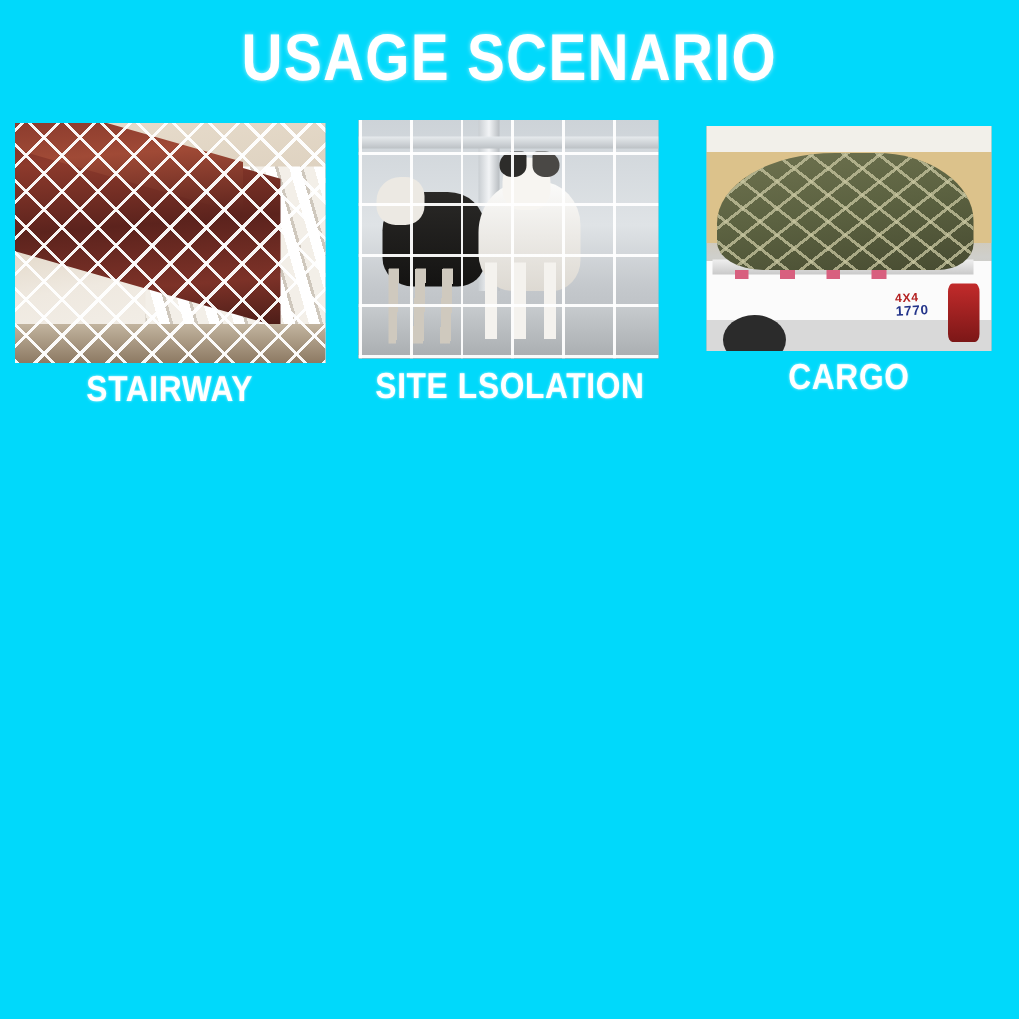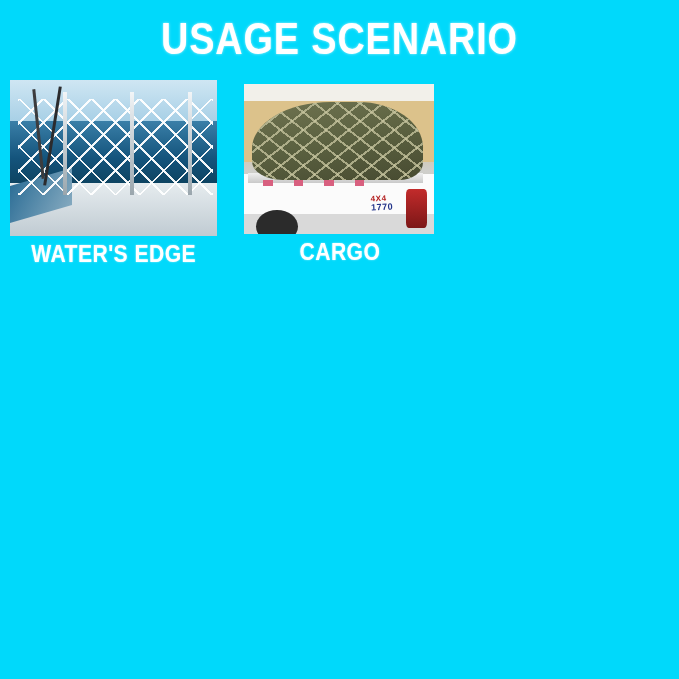--- a/index.html
+++ b/index.html
@@ -441,42 +441,55 @@
 </style>
 </head>
 <body>
 
 <div id="poster">
 
   <div id="title">USAGE SCENARIO</div>
 
   <div class="grid">
 
-
-
-
-
-
-
-    <div class="cell c6">
+    <div class="cell c0">
       <div class="thumb">
-        <div class="layer ph-water"></div>
-        <div class="water-sky"></div>
-        <div class="water-sea"></div>
-        <div class="water-deck"></div>
-        <div class="water-hull"></div>
-        <div class="water-net mesh-diamond"></div>
-        <div class="water-stanchion" style="left:26%"></div>
-        <div class="water-stanchion" style="left:58%"></div>
-        <div class="water-stanchion" style="left:86%"></div>
-        <div class="water-mast"></div>
-        <div class="water-mast2"></div>
+        <div class="layer ph-stair"></div>
+        <div class="stair-steps"></div>
+        <div class="stair-rail"></div>
+        <div class="stair-rail2"></div>
+        <div class="stair-base"></div>
+        <div class="layer mesh-diamond"></div>
       </div>
-      <div class="caption">WATER'S EDGE</div>
+      <div class="caption">STAIRWAY</div>
     </div>
+
+
+
+
+    <div class="cell c4">
+      <div class="thumb">
+        <div class="layer ph-site"></div>
+        <div class="site-ground"></div>
+        <div class="site-pole"></div>
+        <div class="site-beam"></div>
+        <div class="dog-black"></div>
+        <div class="dog-black-head"></div>
+        <div class="dog-black-legs"></div>
+        <div class="dog-white"></div>
+        <div class="dog-white-legs"></div>
+        <div class="dog-white-head"></div>
+        <div class="dog-white-ear"></div>
+        <div class="dog-white-ear2"></div>
+        <div class="layer mesh-square"></div>
+      </div>
+      <div class="caption">SITE LSOLATION</div>
+    </div>
+
+
 
 
     <div class="cell c8">
       <div class="thumb">
         <div class="layer ph-cargo"></div>
         <div class="cargo-wall"></div>
         <div class="cargo-truck"></div>
         <div class="cargo-wheel"></div>
         <div class="cargo-tail"></div>
         <div class="cargo-bedrail"></div>

